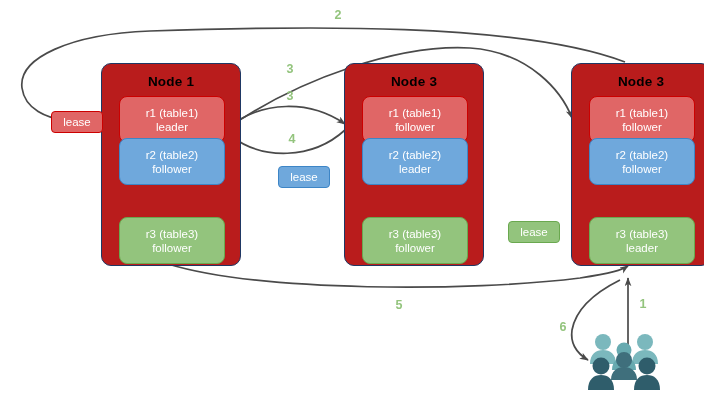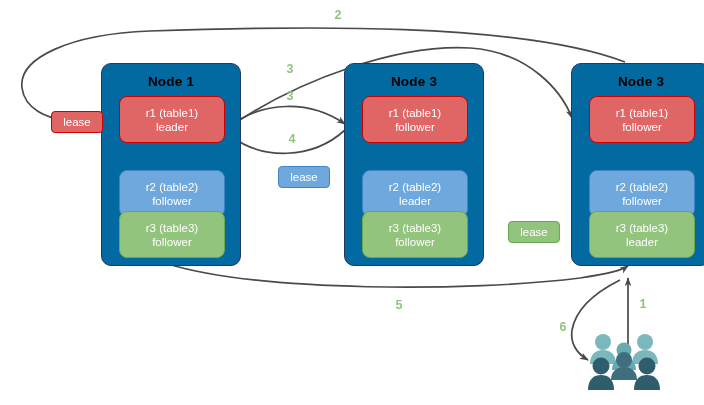--- a/index.html
+++ b/index.html
@@ -22,21 +22,21 @@
   }
   svg.edges {
     position: absolute;
     left: 0; top: 0;
     width: 704px;
     height: 405px;
     pointer-events: none;
   }
   .node-box {
     position: absolute;
-    background: #0369a1;
+    background: #b91c1c;
     border: 1.6px solid #1f3864;
     border-radius: 10px;
     box-sizing: border-box;
   }
   .node-title {
     position: absolute;
     left: 0;
     top: 10px;
     width: 100%;
     text-align: center;
@@ -55,22 +55,22 @@
     display: flex;
     flex-direction: column;
     align-items: center;
     justify-content: center;
     color: #ffffff;
     font-size: 11.5px;
     line-height: 14px;
     text-align: center;
   }
   .rep-r1 { background: #e06666; border: 1.4px solid #cc0000; top: 32px; }
-  .rep-r2 { background: #6fa8dc; border: 1.4px solid #3d85c6; top: 106px; }
-  .rep-r3 { background: #93c47d; border: 1.4px solid #6aa84f; top: 147px; }
+  .rep-r2 { background: #6fa8dc; border: 1.4px solid #3d85c6; top: 74px; }
+  .rep-r3 { background: #93c47d; border: 1.4px solid #6aa84f; top: 153px; }
   .lease {
     position: absolute;
     border-radius: 4px;
     box-sizing: border-box;
     display: flex;
     align-items: center;
     justify-content: center;
     color: #ffffff;
     font-size: 11.5px;
     height: 22px;

